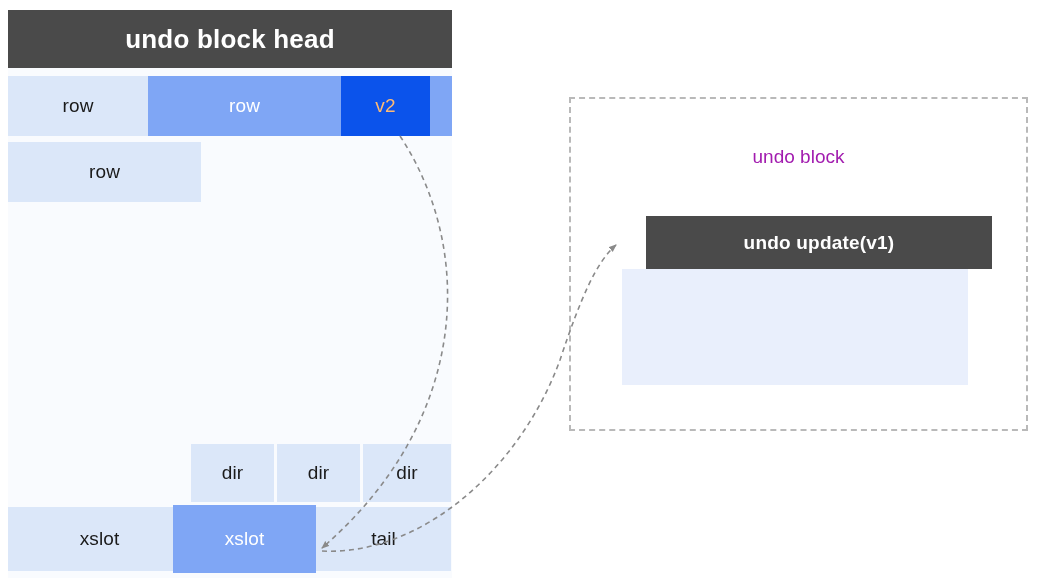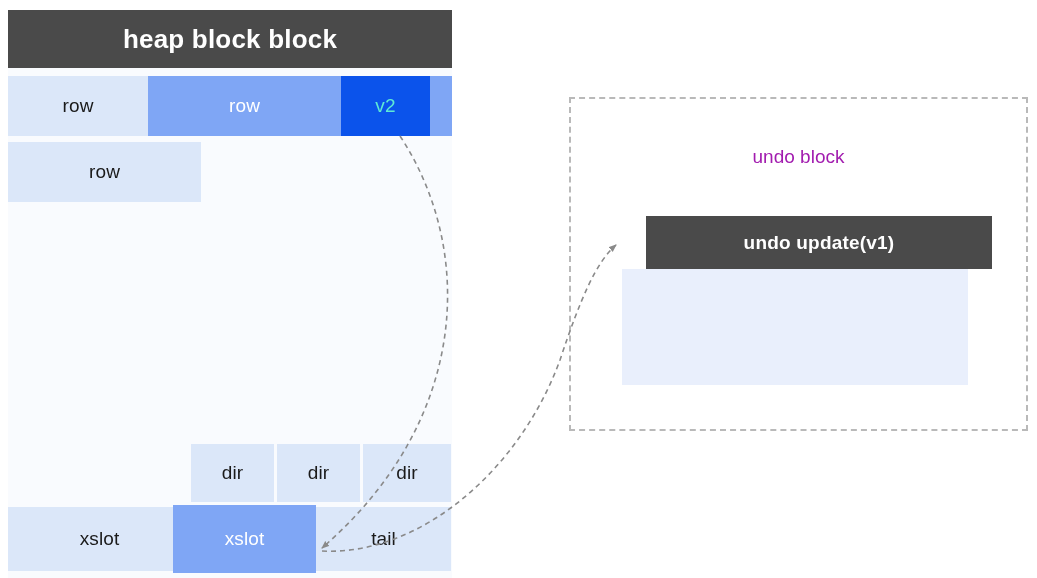--- a/index.html
+++ b/index.html
@@ -28,21 +28,21 @@
   .cell {
     display: flex;
     align-items: center;
     justify-content: center;
     font-size: 19px;
     color: #1a1a1a;
     letter-spacing: 0.1px;
   }
   .cell.light   { background: #dbe7f9; }
   .cell.mid     { background: #7fa6f5; color: #ffffff; }
-  .cell.strong  { background: #0b53eb; color: #5eead4; }
+  .cell.strong  { background: #0b53eb; color: #fdba74; }
 
   
   .darkbar {
     background: #4a4a4a;
     color: #ffffff;
     display: flex;
     align-items: center;
     justify-content: center;
     font-weight: bold;
     letter-spacing: 0.2px;
@@ -85,21 +85,21 @@
   }
 </style>
 </head>
 <body>
 
 <div id="canvas">
 
   <div class="abs panel-bg"></div>
 
   <div class="abs darkbar" id="heap-head">
-    <span>heap block block</span>
+    <span>undo block head</span>
   </div>
 
   <div class="abs cell light" style="left:8px; top:76px; width:140px; height:60px;">
     <span>row</span>
   </div>
   <div class="abs cell mid" style="left:148px; top:76px; width:193px; height:60px;">
     <span>row</span>
   </div>
   <div class="abs cell strong" style="left:341px; top:76px; width:89px; height:60px;">
     <span>v2</span>

